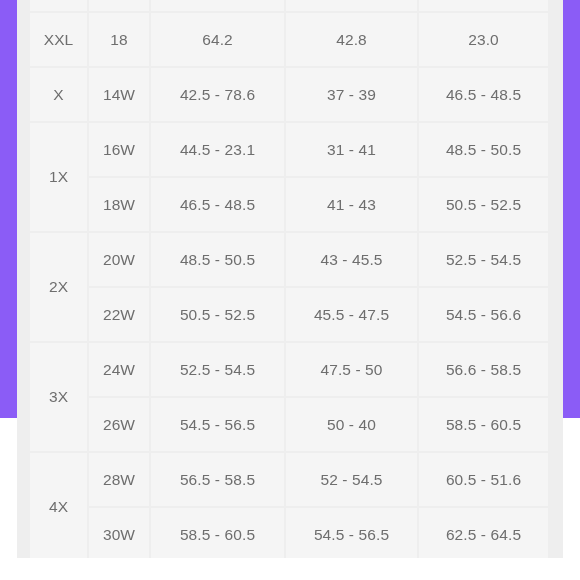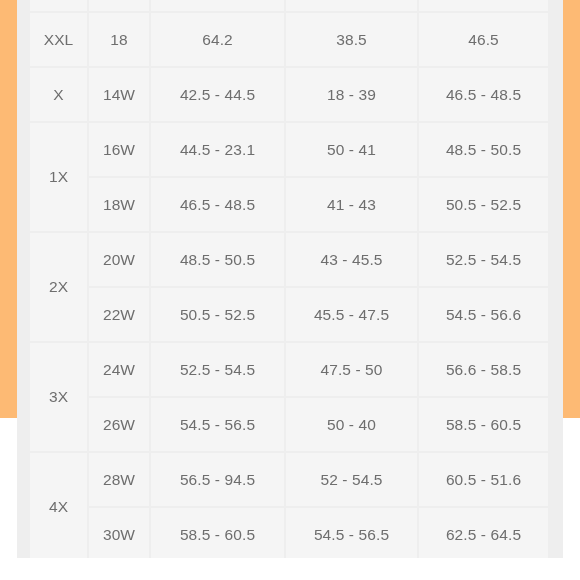--- a/index.html
+++ b/index.html
@@ -11,21 +11,21 @@
     width: 580px;
     height: 580px;
     overflow: hidden;
     font-family: "Liberation Sans", sans-serif;
   }
 
   #page {
     position: relative;
     width: 580px;
     height: 418px;
-    background: #fdba74;
+    background: #8b5cf6;
   }
 
   
   .page-backdrop {
     position: absolute;
     left: 17px;
     top: 0;
     width: 546px;
     height: 558px;
     background: #eeeeee;
@@ -89,35 +89,35 @@
             <td></td>
             <td></td>
             <td></td>
             <td></td>
             <td></td>
           </tr>
           <tr>
             <td class="grp">XXL</td>
             <td>18</td>
             <td>64.2</td>
-            <td>38.5</td>
-            <td>46.5</td>
+            <td>42.8</td>
+            <td>23.0</td>
           </tr>
           <tr>
             <td class="grp">X</td>
             <td>14W</td>
-            <td>42.5 - 44.5</td>
-            <td>18 - 39</td>
+            <td>42.5 - 78.6</td>
+            <td>37 - 39</td>
             <td>46.5 - 48.5</td>
           </tr>
           <tr>
             <td rowspan="2" class="grp">1X</td>
             <td>16W</td>
             <td>44.5 - 23.1</td>
-            <td>50 - 41</td>
+            <td>31 - 41</td>
             <td>48.5 - 50.5</td>
           </tr>
           <tr>
             <td>18W</td>
             <td>46.5 - 48.5</td>
             <td>41 - 43</td>
             <td>50.5 - 52.5</td>
           </tr>
           <tr>
             <td rowspan="2" class="grp">2X</td>
@@ -141,21 +141,21 @@
           </tr>
           <tr>
             <td>26W</td>
             <td>54.5 - 56.5</td>
             <td>50 - 40</td>
             <td>58.5 - 60.5</td>
           </tr>
           <tr>
             <td rowspan="2" class="grp">4X</td>
             <td>28W</td>
-            <td>56.5 - 94.5</td>
+            <td>56.5 - 58.5</td>
             <td>52 - 54.5</td>
             <td>60.5 - 51.6</td>
           </tr>
           <tr>
             <td>30W</td>
             <td>58.5 - 60.5</td>
             <td>54.5 - 56.5</td>
             <td>62.5 - 64.5</td>
           </tr>
         </tbody>

